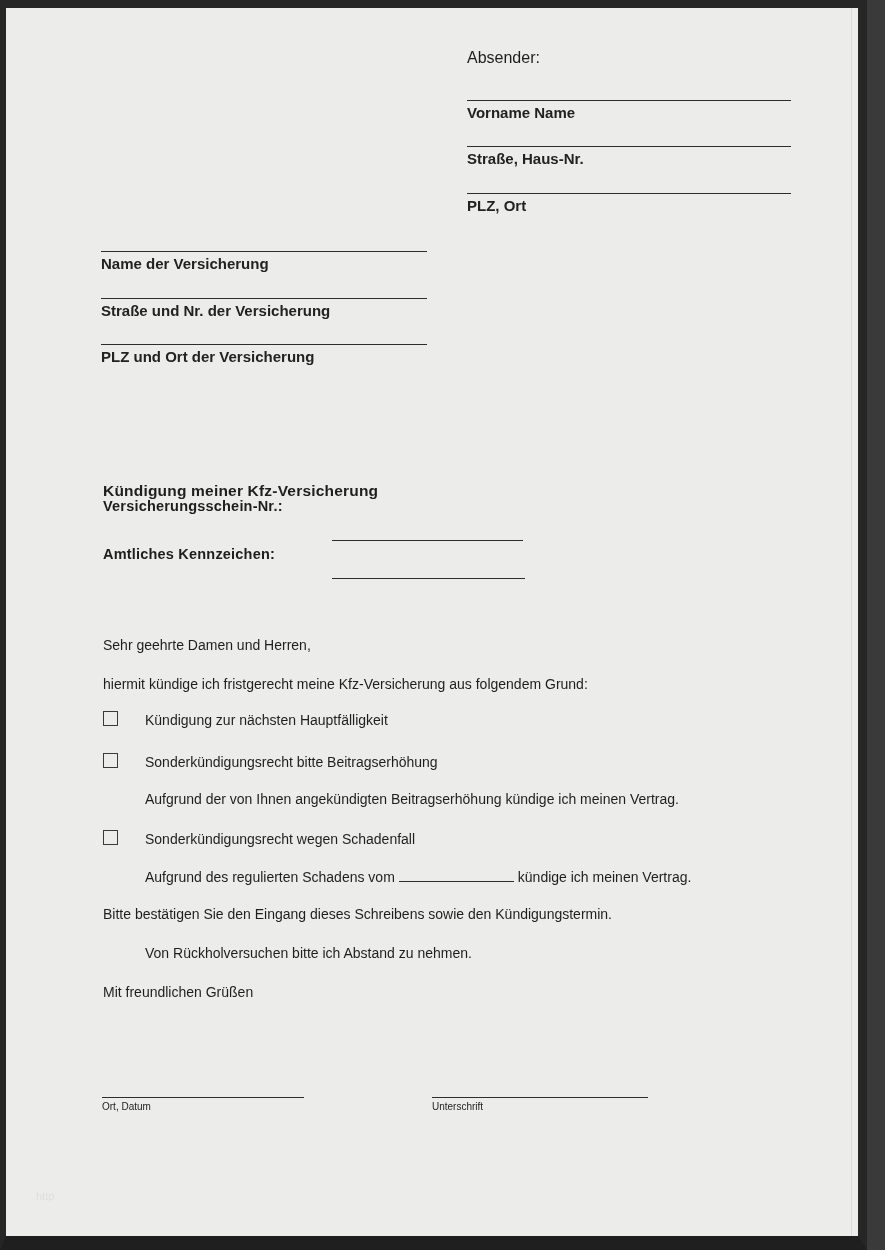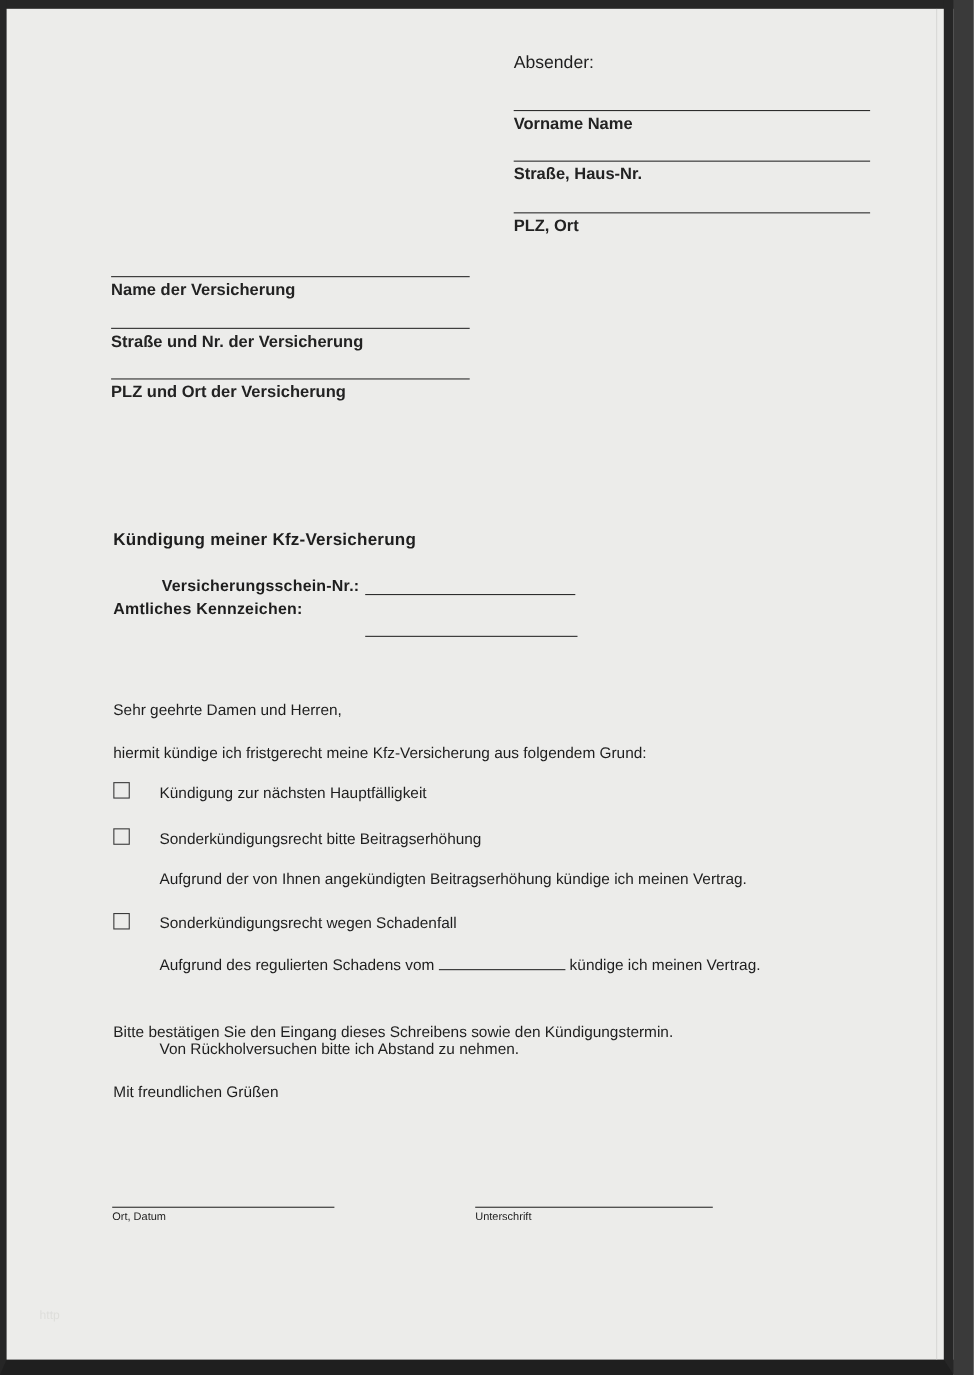--- a/index.html
+++ b/index.html
@@ -55,21 +55,21 @@
   </div>
   <div class="field" style="left:95px;top:290px;width:326px;">
     <span class="flabel">Straße und Nr. der Versicherung</span>
   </div>
   <div class="field" style="left:95px;top:336px;width:326px;">
     <span class="flabel">PLZ und Ort der Versicherung</span>
   </div>
 
   <p class="abs doc-title" style="left:97px;top:474px;">Kündigung meiner Kfz-Versicherung</p>
 
-  <p class="abs subj-label" style="left:97px;top:517px;margin-left:44px;">Versicherungsschein-Nr.:</p>
+  <p class="abs subj-label" style="left:97px;top:490px;">Versicherungsschein-Nr.:</p>
   <div class="subj-line" style="left:326px;top:532px;width:191px;"></div>
 
   <p class="abs subj-label" style="left:97px;top:538px;">Amtliches Kennzeichen:</p>
   <div class="subj-line" style="left:326px;top:570px;width:193px;"></div>
 
   <p class="abs para" style="left:97px;top:629px;">Sehr geehrte Damen und Herren,</p>
 
   <p class="abs para" style="left:97px;top:668px;">hiermit kündige ich fristgerecht meine Kfz-Versicherung aus folgendem Grund:</p>
 
   <div class="checkbox" style="left:97px;top:703px;"></div>
@@ -78,21 +78,21 @@
   <div class="checkbox" style="left:97px;top:745px;"></div>
   <p class="abs para" style="left:139px;top:746px;">Sonderkündigungsrecht bitte Beitragserhöhung</p>
 
   <p class="abs para" style="left:139px;top:783px;">Aufgrund der von Ihnen angekündigten Beitragserhöhung kündige ich meinen Vertrag.</p>
 
   <div class="checkbox" style="left:97px;top:822px;"></div>
   <p class="abs para" style="left:139px;top:823px;text-align:center;">Sonderkündigungsrecht wegen Schadenfall</p>
 
   <p class="abs para" style="left:139px;top:861px;text-align:right;"><span>Aufgrund des regulierten Schadens vom</span><span class="inline-blank"></span><span>kündige ich meinen Vertrag.</span></p>
 
-  <p class="abs para" style="left:97px;top:898px;margin-top:24px;">Bitte bestätigen Sie den Eingang dieses Schreibens sowie den Kündigungstermin.</p>
+  <p class="abs para" style="left:97px;top:898px;">Bitte bestätigen Sie den Eingang dieses Schreibens sowie den Kündigungstermin.</p>
 
   <p class="abs para" style="left:97px;top:937px;margin-left:42px;">Von Rückholversuchen bitte ich Abstand zu nehmen.</p>
 
   <p class="abs para" style="left:97px;top:976px;">Mit freundlichen Grüßen</p>
 
   <div class="sig-group" style="left:96px;top:1089px;width:202px;">
     <span class="flabel">Ort, Datum</span>
   </div>
   <div class="sig-group" style="left:426px;top:1089px;width:216px;">
     <span class="flabel">Unterschrift</span>

